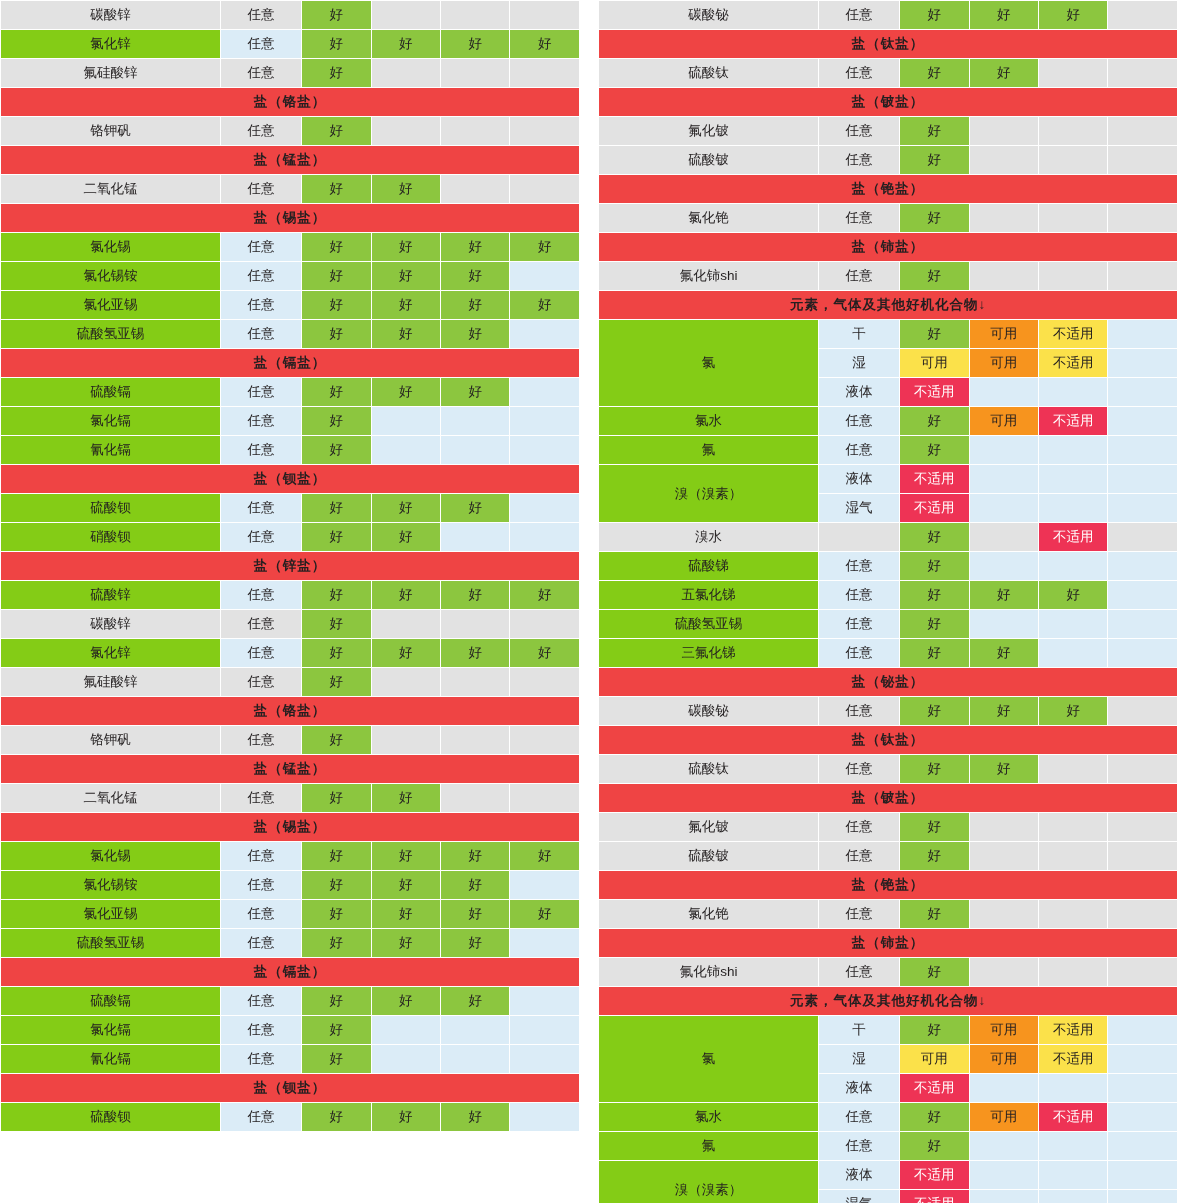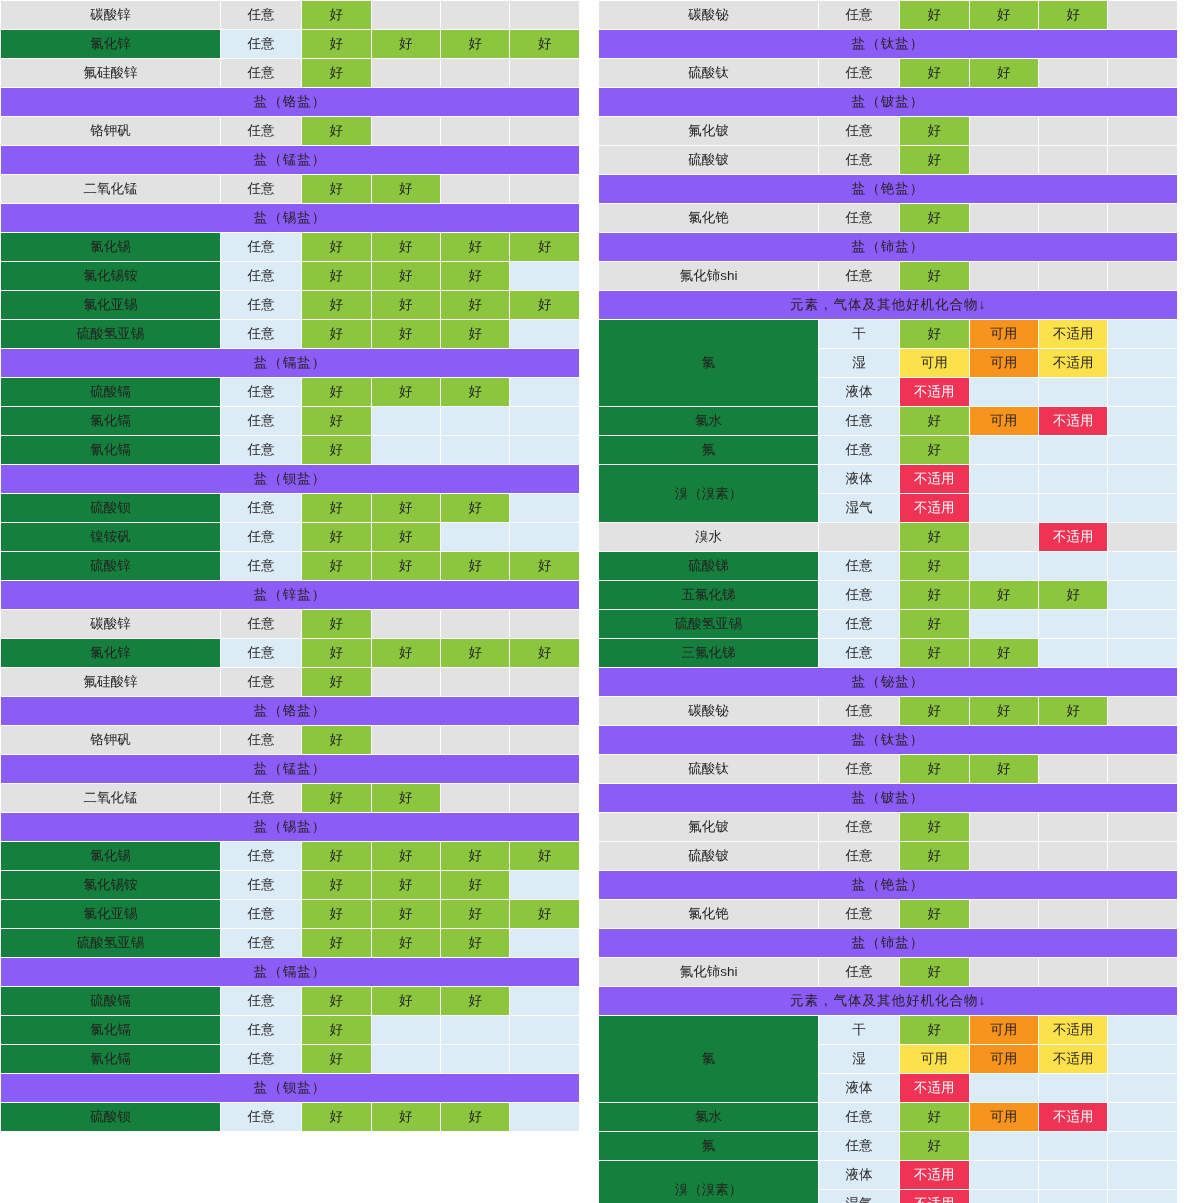--- a/index.html
+++ b/index.html
@@ -37,29 +37,29 @@
     border: 1px solid #ffffff;
     white-space: nowrap;
     overflow: hidden;
   }
   
   col.c-name  { width: 38%; }
   col.c-cond  { width: 14%; }
   col.c-v     { width: 12%; }
 
   
-  .name-blue  { background: #15803d; margin-top: 36px; }
+  .name-blue  { background: #84cc16; margin-top: 36px; }
   .name-gray  { background: #e2e2e2; }
   .cond-blue  { background: #dbecf7; }
   .cond-gray  { background: #e2e2e2; }
   .blank-gray { background: #e2e2e2; }
   .blank-blue { background: #dbecf7; }
   .hdr {
-    background: #8b5cf6;
-    font-weight: normal;
+    background: #ef4444;
+    font-weight: bold;
     letter-spacing: 1px;
   }
   .v-good { background: #8cc63f; color: #231f20; }
   .v-ok   { background: #f7941e; color: #231f20; }
   .v-warn { background: #fbe14a; color: #231f20; }
   .v-bad  { background: #ee3355; color: #ffffff; }
 </style>
 </head>
 <body>
 
@@ -188,37 +188,37 @@
           </tr>
           <tr>
             <td class="name-blue">硫酸钡</td>
             <td class="cond-blue">任意</td>
             <td class="v-good">好</td>
             <td class="v-good">好</td>
             <td class="v-good">好</td>
             <td class="blank-blue"></td>
           </tr>
           <tr>
-            <td class="name-blue">镍铵矾</td>
-            <td class="cond-blue">任意</td>
-            <td class="v-good">好</td>
-            <td class="v-good">好</td>
-            <td class="blank-blue"></td>
-            <td class="blank-blue"></td>
+            <td class="name-blue">硝酸钡</td>
+            <td class="cond-blue">任意</td>
+            <td class="v-good">好</td>
+            <td class="v-good">好</td>
+            <td class="blank-blue"></td>
+            <td class="blank-blue"></td>
+          </tr>
+          <tr>
+            <td colspan="6" class="hdr">盐（锌盐）</td>
           </tr>
           <tr>
             <td class="name-blue">硫酸锌</td>
             <td class="cond-blue">任意</td>
             <td class="v-good">好</td>
             <td class="v-good">好</td>
             <td class="v-good">好</td>
             <td class="v-good">好</td>
-          </tr>
-          <tr>
-            <td colspan="6" class="hdr">盐（锌盐）</td>
           </tr>
           <tr>
             <td class="name-gray">碳酸锌</td>
             <td class="cond-gray">任意</td>
             <td class="v-good">好</td>
             <td class="blank-gray"></td>
             <td class="blank-gray"></td>
             <td class="blank-gray"></td>
           </tr>
           <tr>

